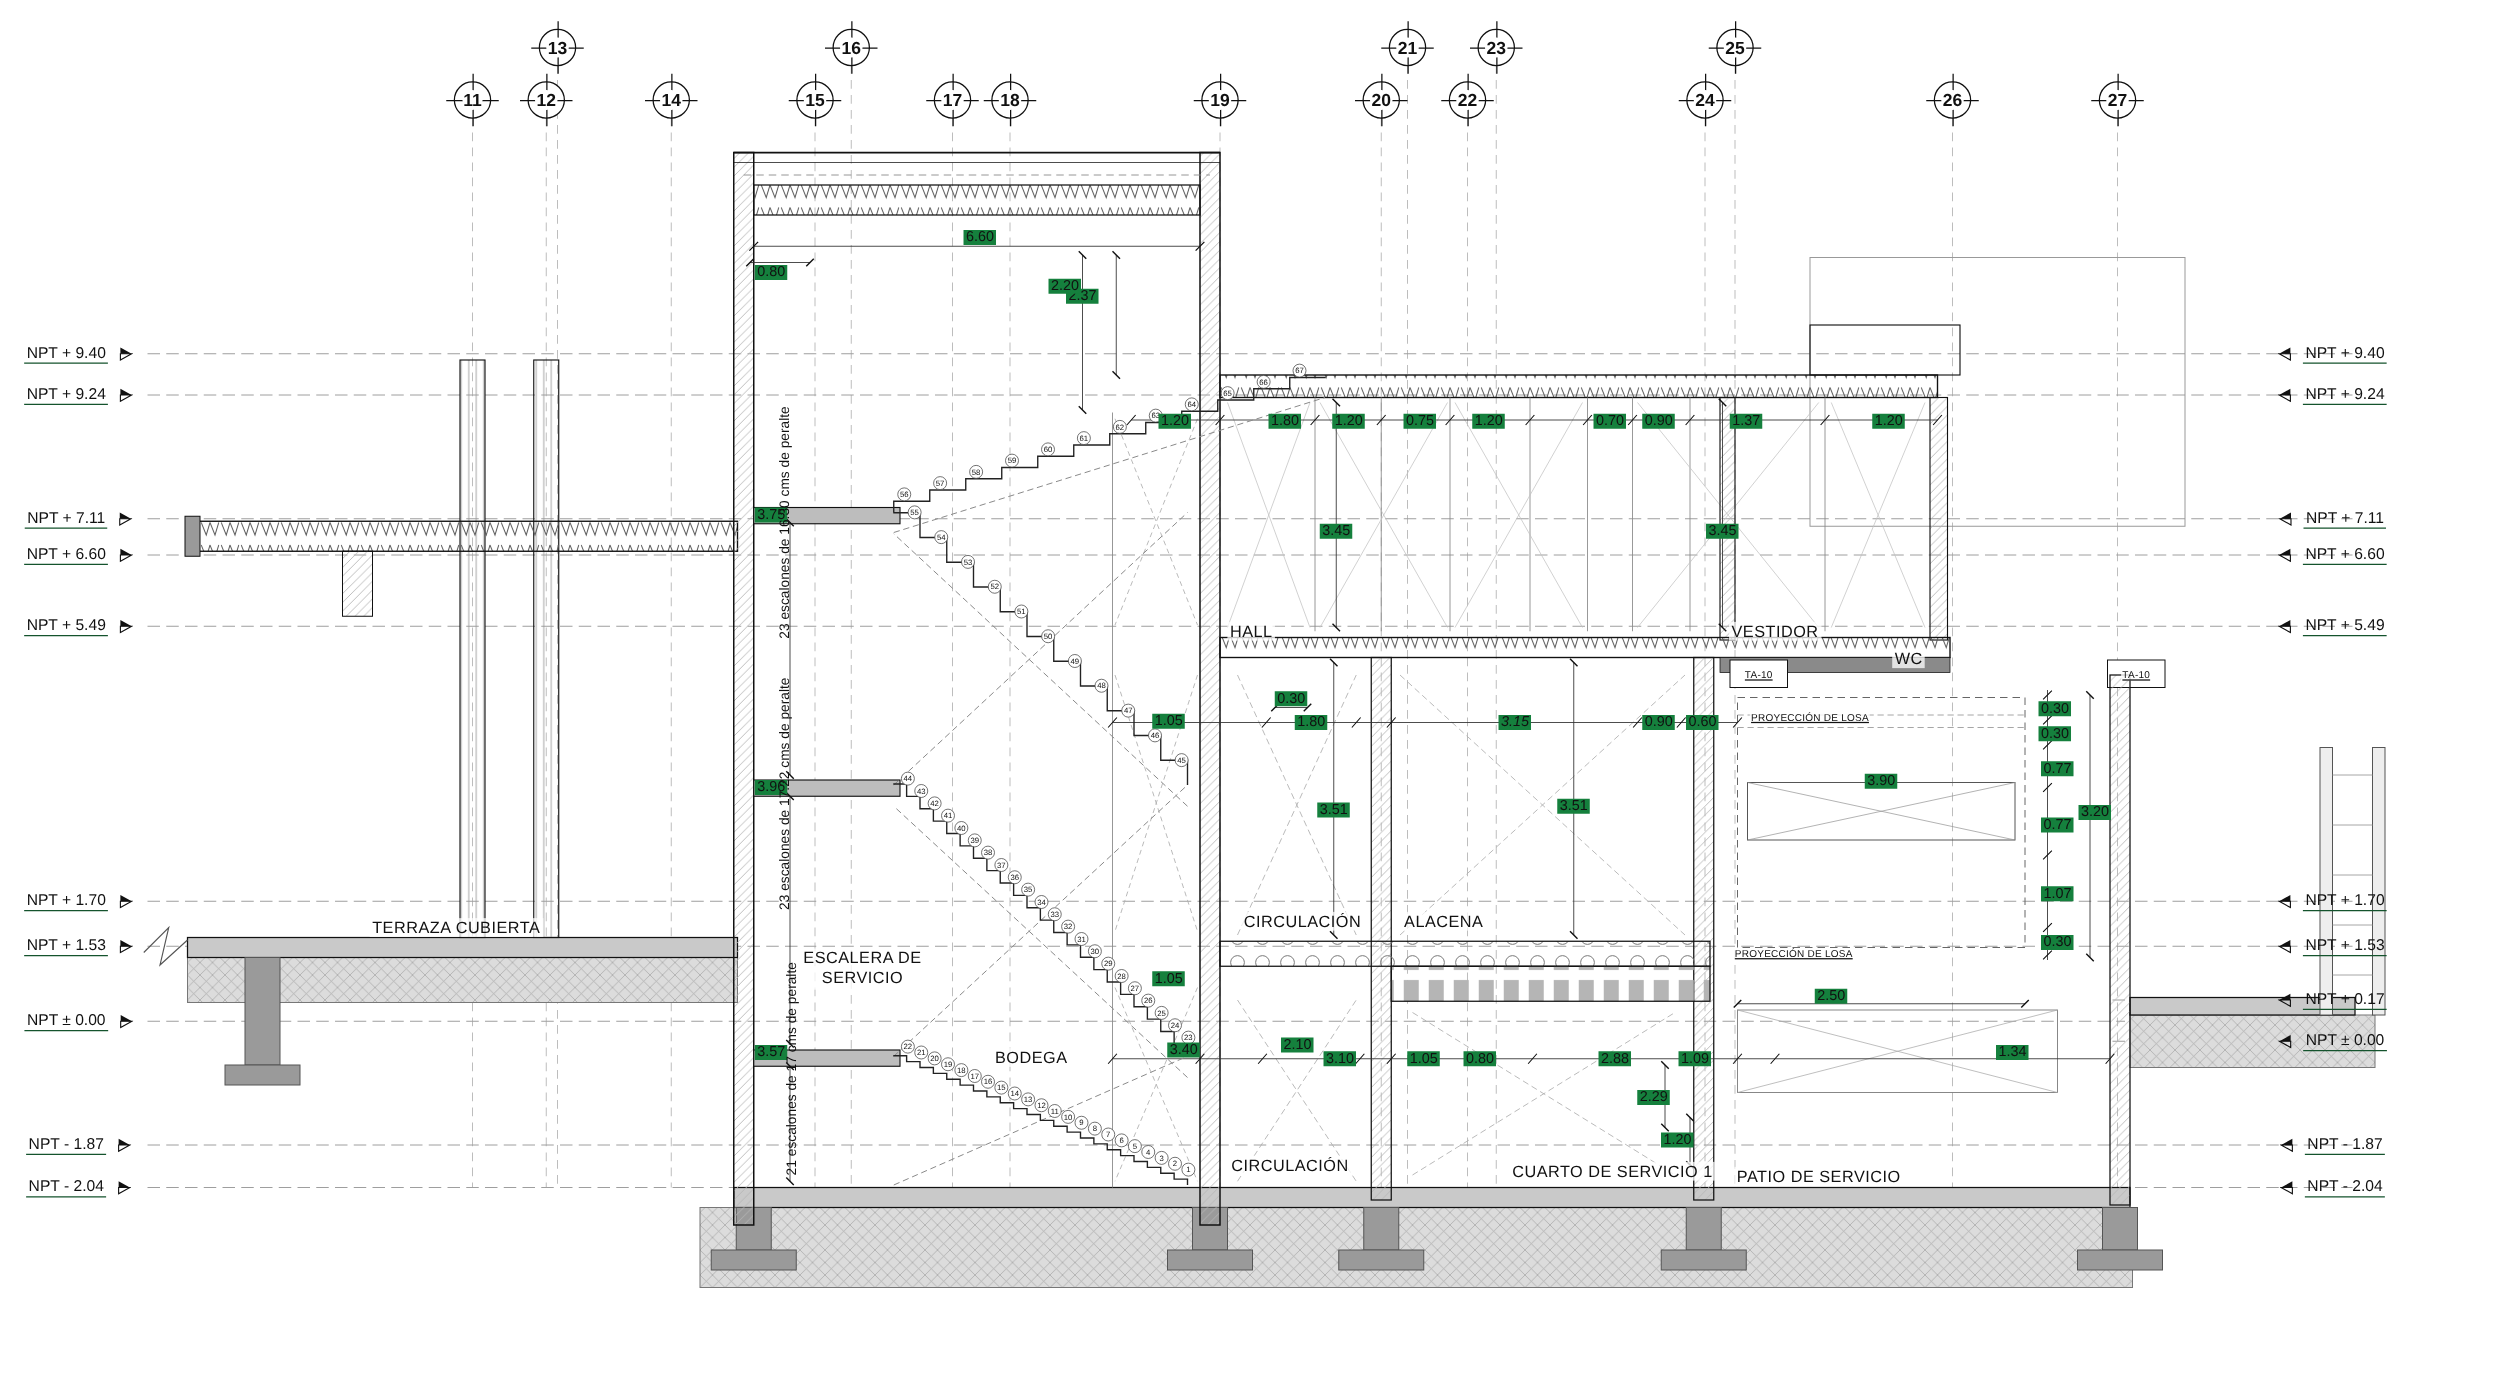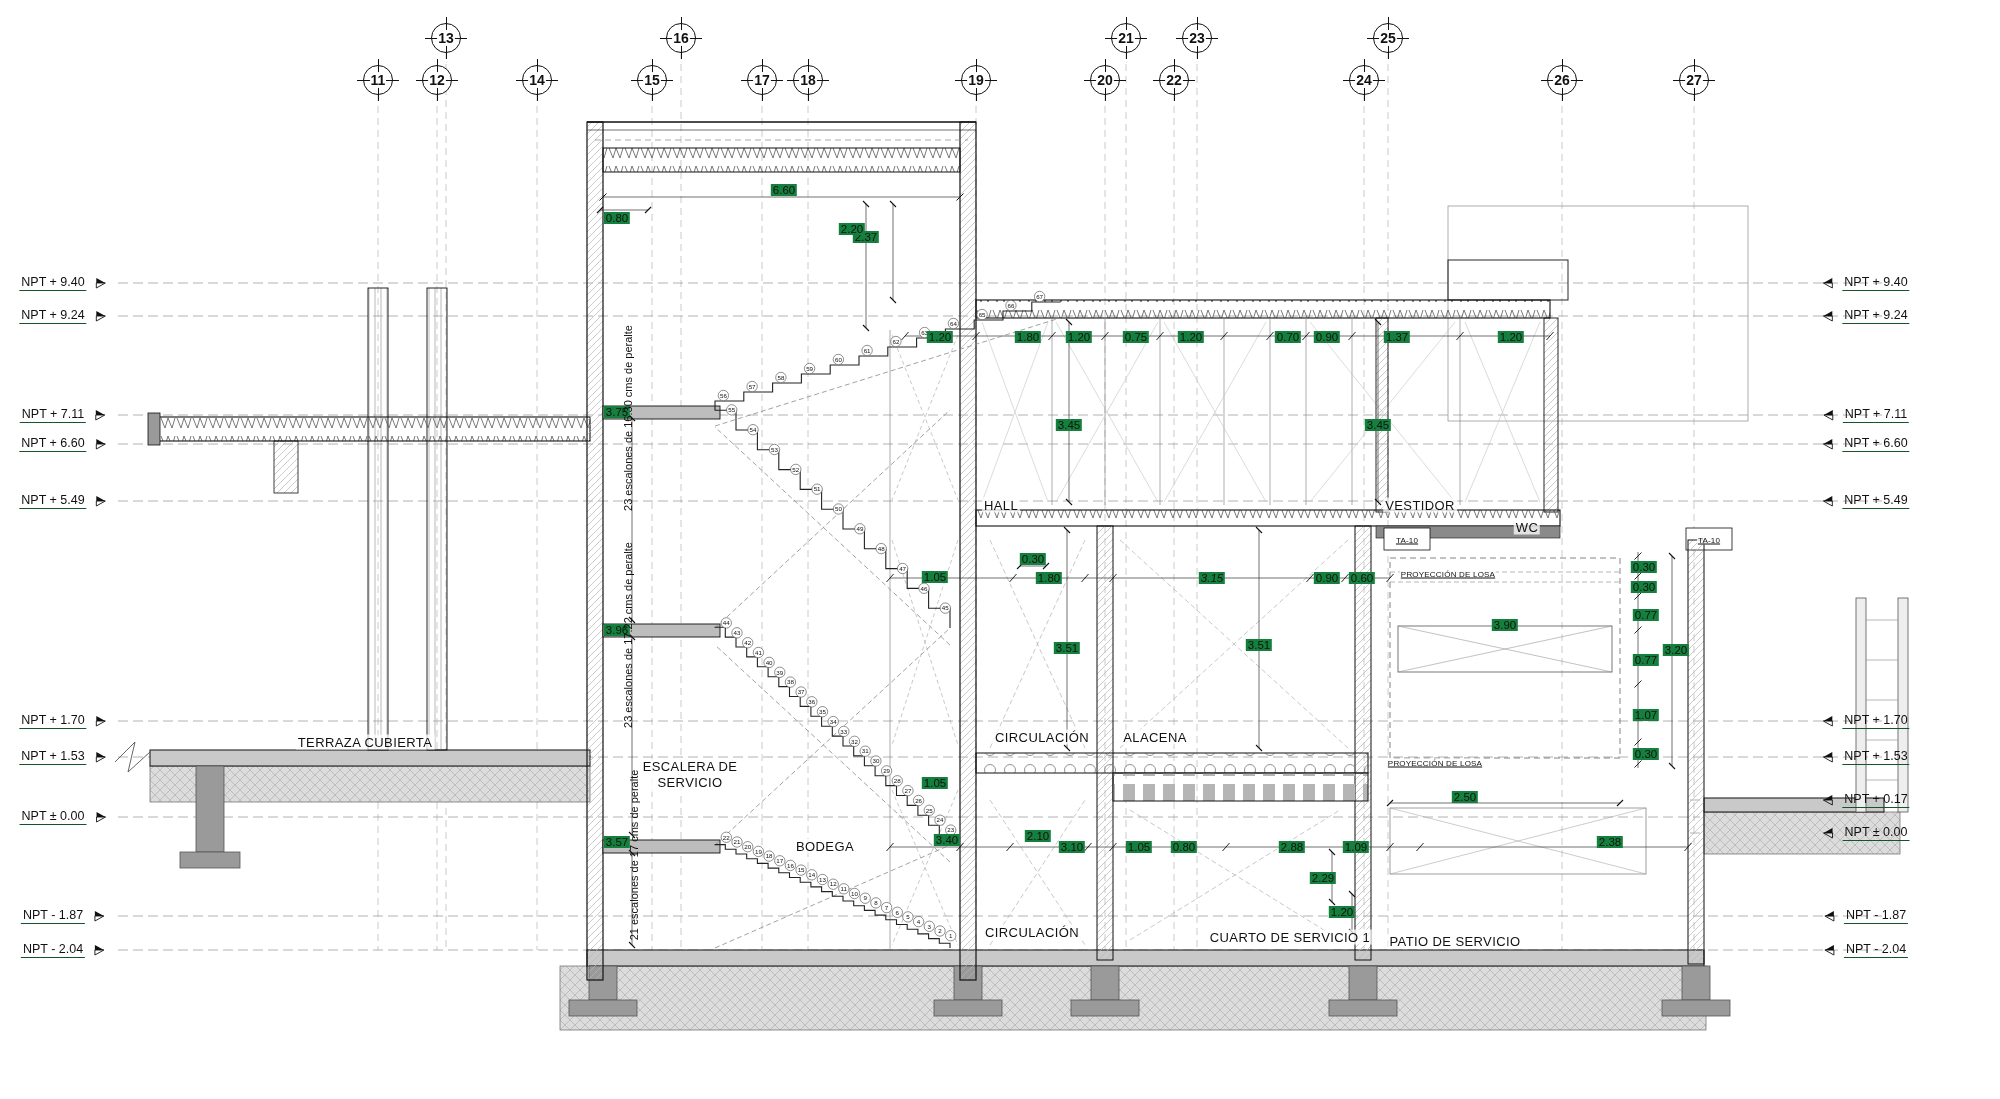--- a/index.html
+++ b/index.html
@@ -667,21 +667,21 @@
         <div class="abs dim" style="left: 947px; top: 840px;">3.40</div>
         <div class="abs dim" style="left: 1038px; top: 836px;">2.10</div>
         <div class="abs dim" style="left: 1072px; top: 847px;">3.10</div>
         <div class="abs dim" style="left: 1139px; top: 847px;">1.05</div>
         <div class="abs dim" style="left: 1184px; top: 847px;">0.80</div>
         <div class="abs dim" style="left: 1292px; top: 847px;">2.88</div>
         <div class="abs dim" style="left: 1356px; top: 847px;">1.09</div>
         <div class="abs dim" style="left: 1465px; top: 797px;">2.50</div>
         <div class="abs dim" style="left: 1323px; top: 878px;">2.29</div>
         <div class="abs dim" style="left: 1342px; top: 912px;">1.20</div>
-        <div class="abs dim" style="left: 1610px; top: 842px;">2.38</div>
+        <div class="abs dim" style="left: 1610px; top: 842px;">1.34</div>
       </div>
 
     <div>
 
     <div class="abs stair-note" style="left: 628px; top: 418px;">23 escalones de 16.30 cms de peralte</div>
         <div class="abs stair-note" style="left: 628px; top: 635px;">23 escalones de 17.22 cms de peralte</div>
         <div class="abs stair-note" style="left: 634px; top: 855px;">21 escalones de 17 cms de peralte</div>
       </div>
 
   </div>

